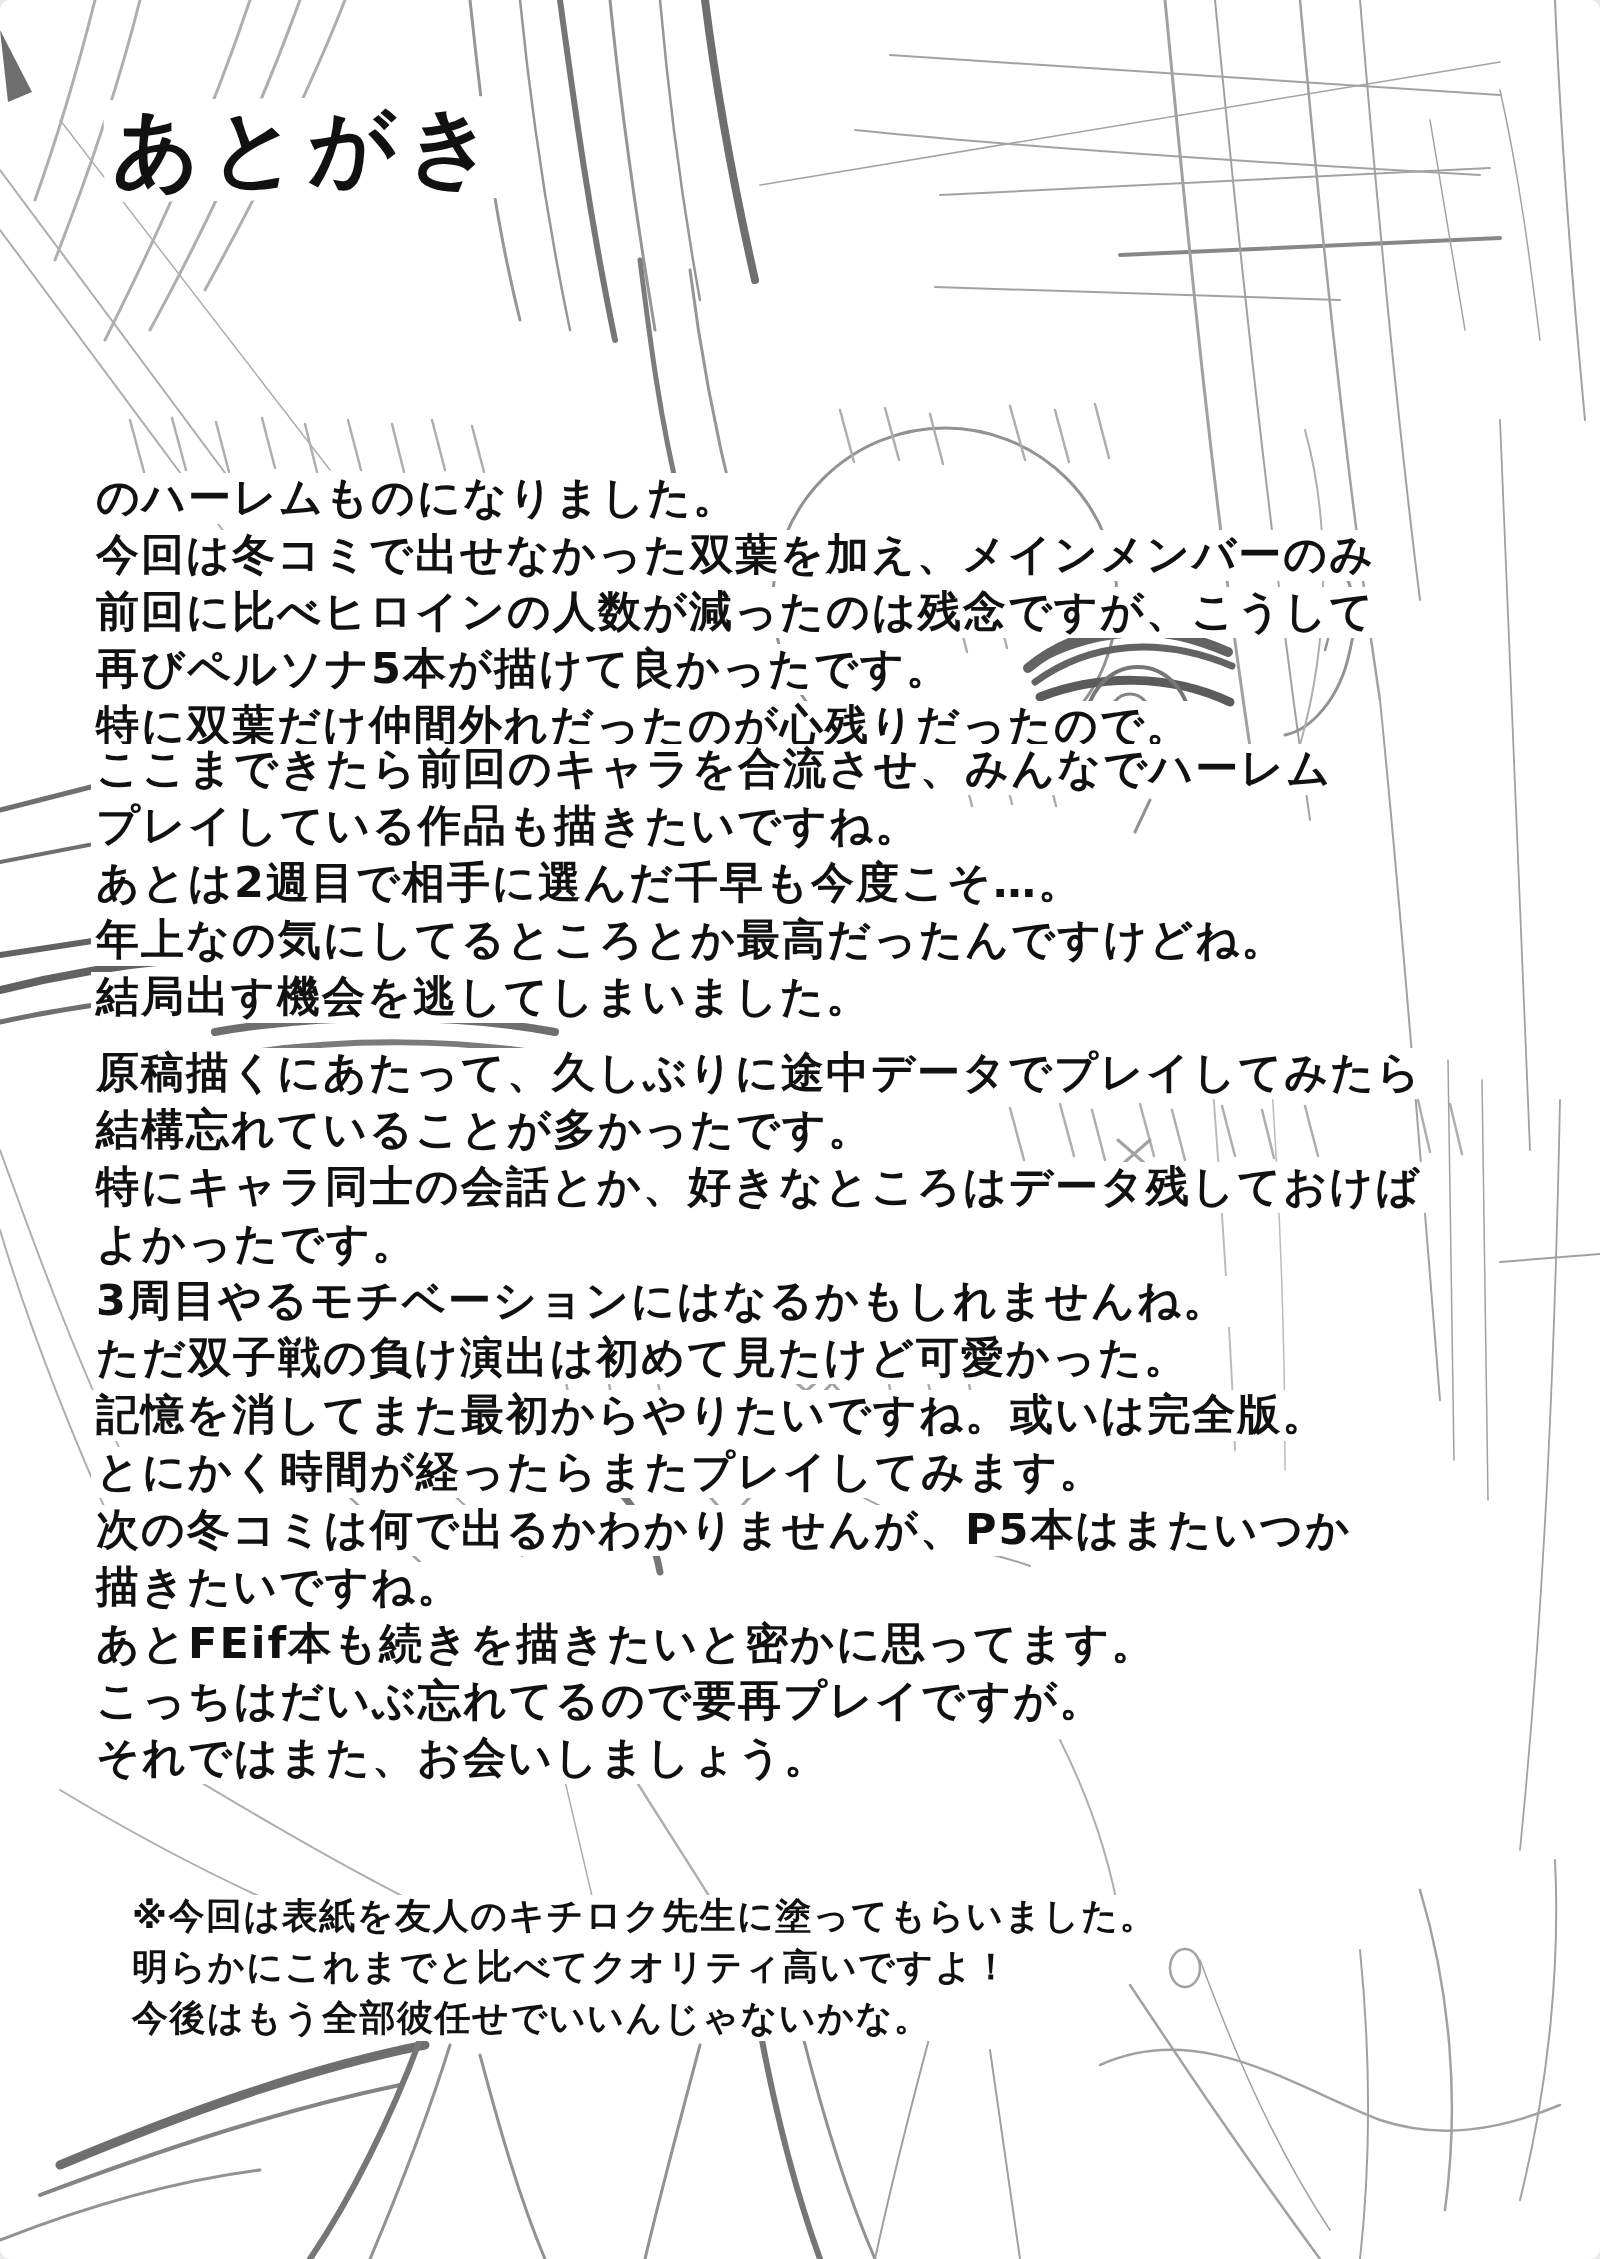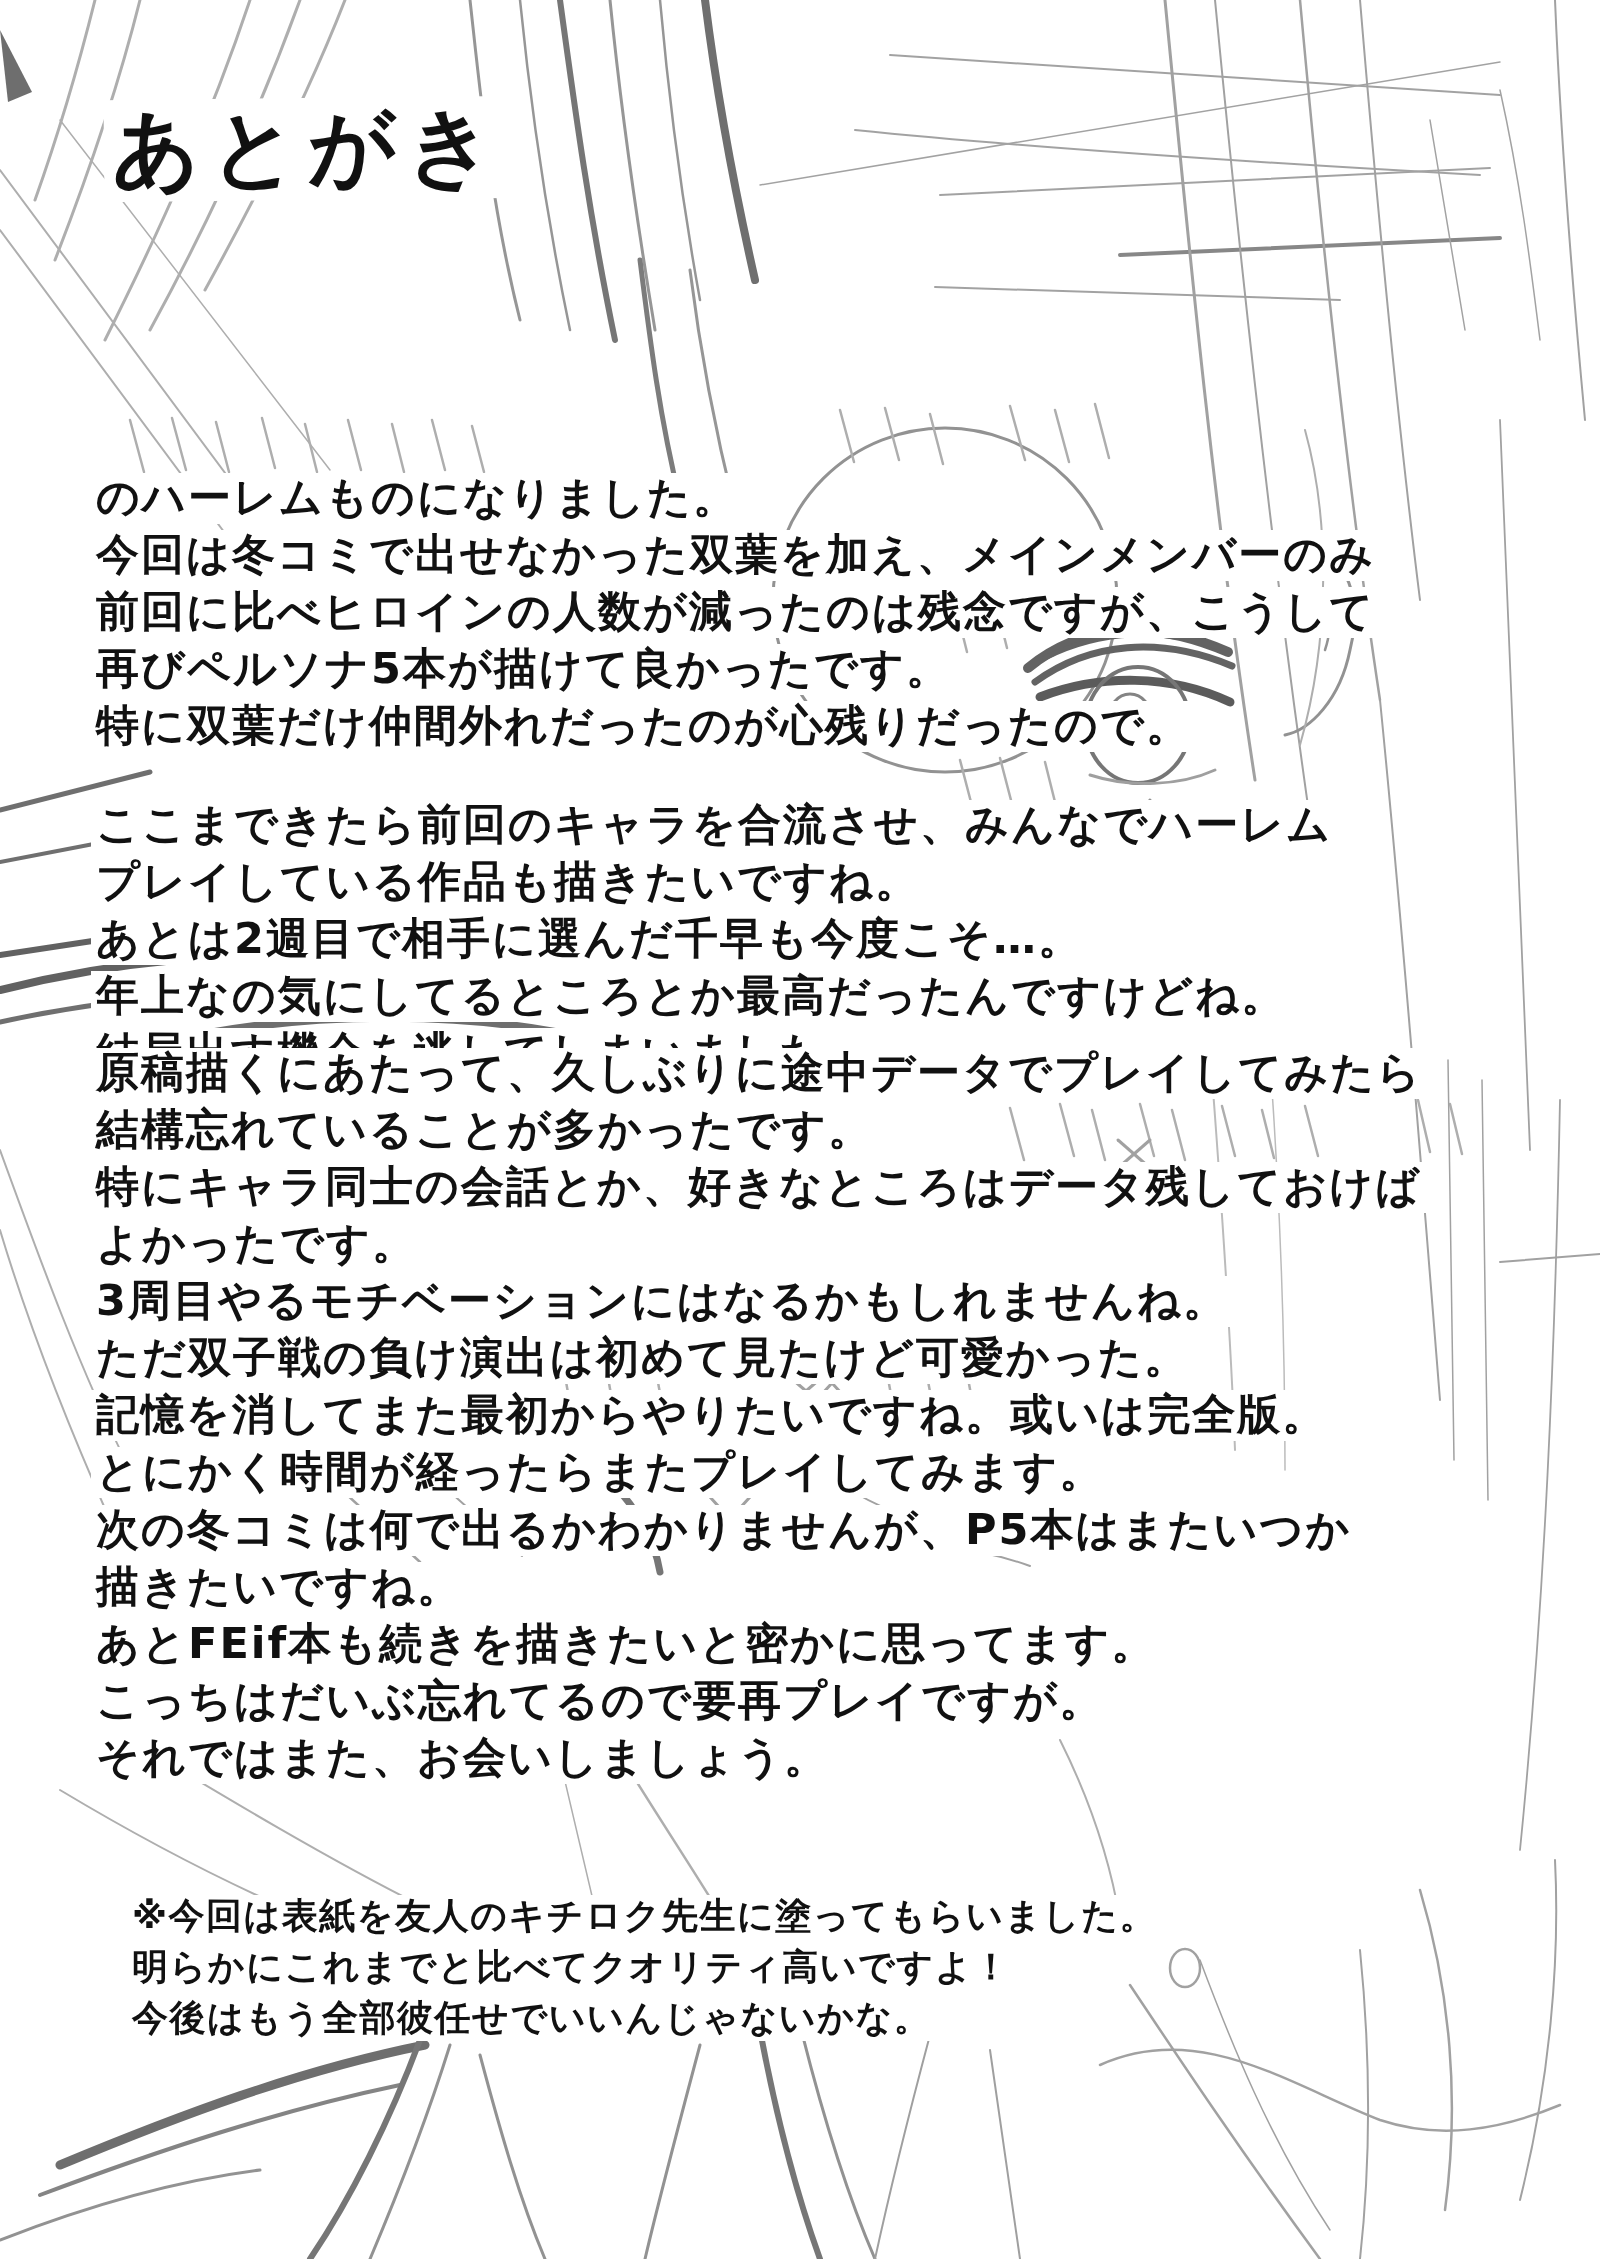--- a/index.html
+++ b/index.html
@@ -4,20 +4,21 @@
 <style>
   html,body{margin:0;padding:0;background:#e9e9e9;}
   .page{
     position:relative;
     width:1600px;height:2259px;
     margin:0 auto;
     background:#ffffff;
     overflow:hidden;
     font-family:"DejaVu Sans","Liberation Sans",sans-serif;
     color:#111111;
+    border-radius:10px;
   }
   .sketch{
     position:absolute;inset:0;width:1600px;height:2259px;
   }
   .textlayer{position:absolute;inset:0;}
   .title{
     position:absolute;top:98px;left:104px;
     font-size:86px;font-weight:bold;letter-spacing:10px;
     line-height:1.05;
     background:#ffffff;padding:4px 14px 8px 8px;
@@ -27,21 +28,21 @@
   .block .line{
     display:block;width:fit-content;
     font-size:43px;font-weight:bold;letter-spacing:2px;
     line-height:1.0;
     background:#ffffff;
     padding:3px 10px 5px 5px;margin:0 0 6px -5px;
     white-space:nowrap;
   }
   .greeting{top:350px;}
   .para1{top:473px;}
-  .para2{top:800px;text-align:right;}
+  .para2{top:744px;text-align:right;}
   .para3{top:1048px;text-align:right;}
   .para4{top:1505px;}
   .footnote{top:1895px;left:132px;}
   .footnote .line{
     font-size:36px;letter-spacing:1.5px;
     margin-bottom:7px;
   }
 </style>
 </head>
 <body>

